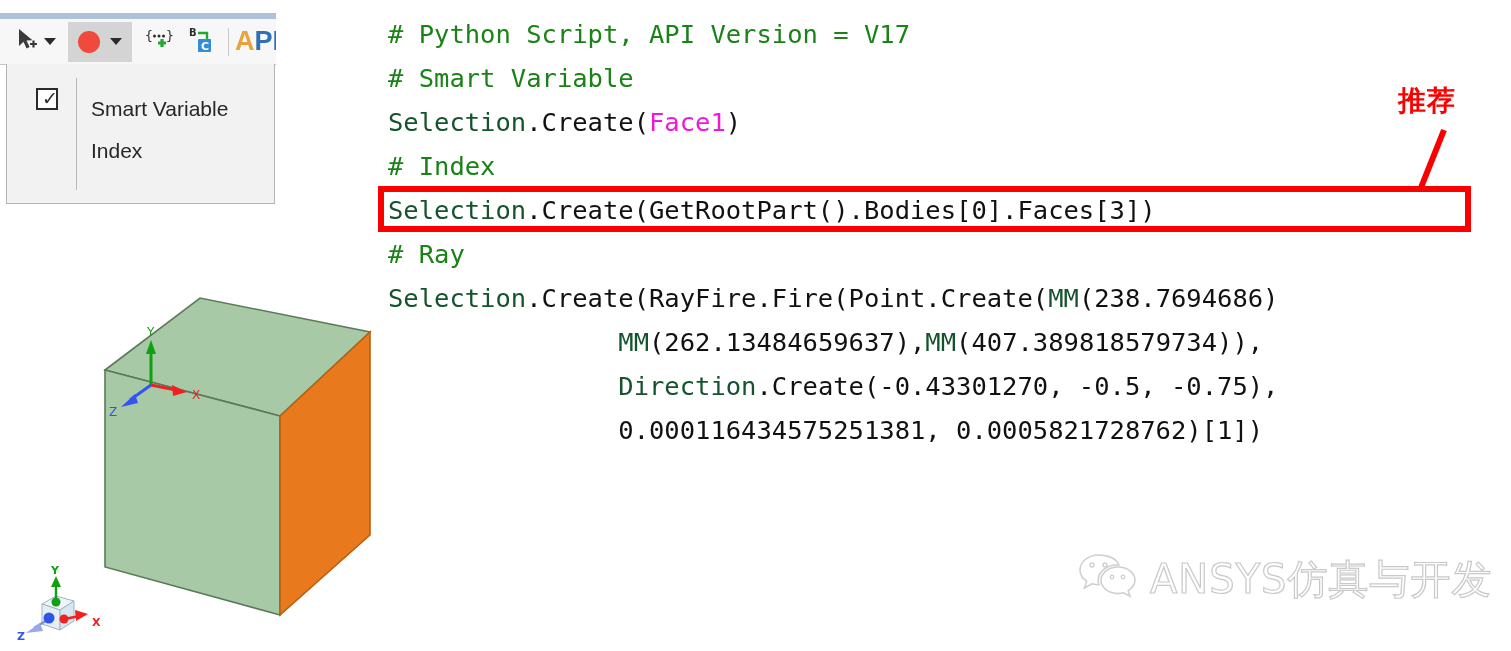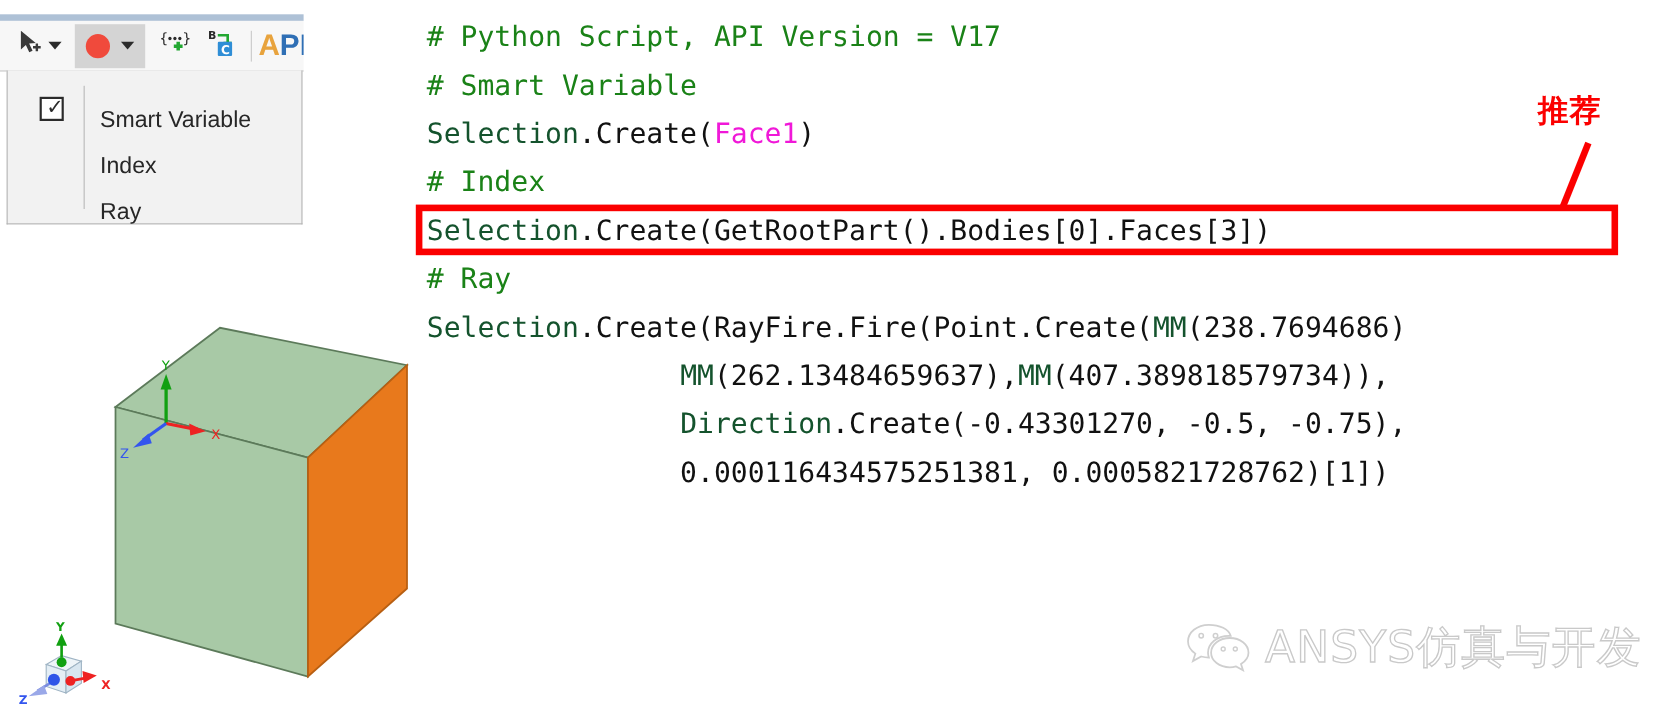--- a/index.html
+++ b/index.html
@@ -173,21 +173,21 @@
     left: 4px; top: 552px;
     width: 100px; height: 99px;
   }
 
   
   #watermark {
     position: absolute;
     left: 1078px; top: 552px;
     width: 420px; height: 64px;
     display: flex;
-    align-items: flex-end;
+    align-items: flex-start;
     gap: 10px;
   }
   #wm-text {
     font-family: "DejaVu Sans", sans-serif;
     font-size: 40px;
     letter-spacing: 1px;
     color: transparent;
     -webkit-text-stroke: 1.2px #c9c9c9;
     white-space: nowrap;
   }
@@ -251,23 +251,20 @@
     <span class="menu-check">
       <span class="tick">✓</span>
     </span>
     <span class="menu-label">Smart Variable</span>
   </div>
 
   <div class="menu-row" style="top:56px;">
     <span class="menu-label">Index</span>
   </div>
 
-  <div class="menu-row" style="top:98px;">
-    <span class="menu-label">Ray</span>
-  </div>
 </div>
 
 <div id="code"><div><span class="cmt"># Python Script, API Version = V17</span></div><div><span class="cmt"># Smart Variable</span></div><div><span class="cls">Selection</span><span class="plain">.Create(</span><span class="mag">Face1</span><span class="plain">)</span></div><div><span class="cmt"># Index</span></div><div><span class="cls">Selection</span><span class="plain">.Create(GetRootPart().Bodies[0].Faces[3])</span></div><div><span class="cmt"># Ray</span></div><div><span class="cls">Selection</span><span class="plain">.Create(RayFire.Fire(Point.Create(</span><span class="cls">MM</span><span class="plain">(238.7694686)</span></div><div><span class="plain">               </span><span class="cls">MM</span><span class="plain">(262.13484659637),</span><span class="cls">MM</span><span class="plain">(407.389818579734)),</span></div><div><span class="plain">               </span><span class="cls">Direction</span><span class="plain">.Create(-0.43301270, -0.5, -0.75),</span></div><div><span class="plain">               0.000116434575251381, 0.0005821728762)[1])</span></div></div>
 
 <div id="red-box"></div>
 
 <div id="annot-text">推荐</div>
 <svg id="annot-line" viewBox="0 0 60 70">
   <path d="M44 2 L20 62" stroke="#fb0000" stroke-width="6" fill="none" stroke-linecap="butt"></path>
 </svg>

